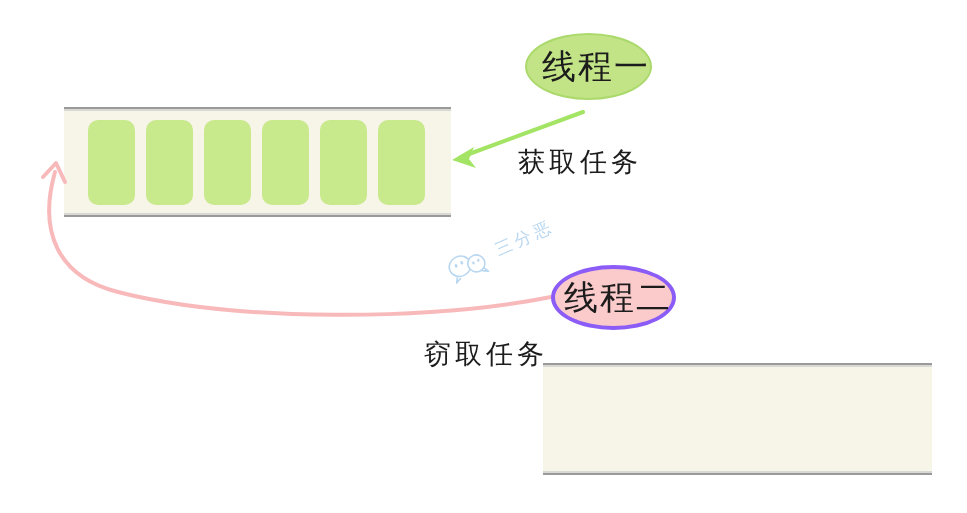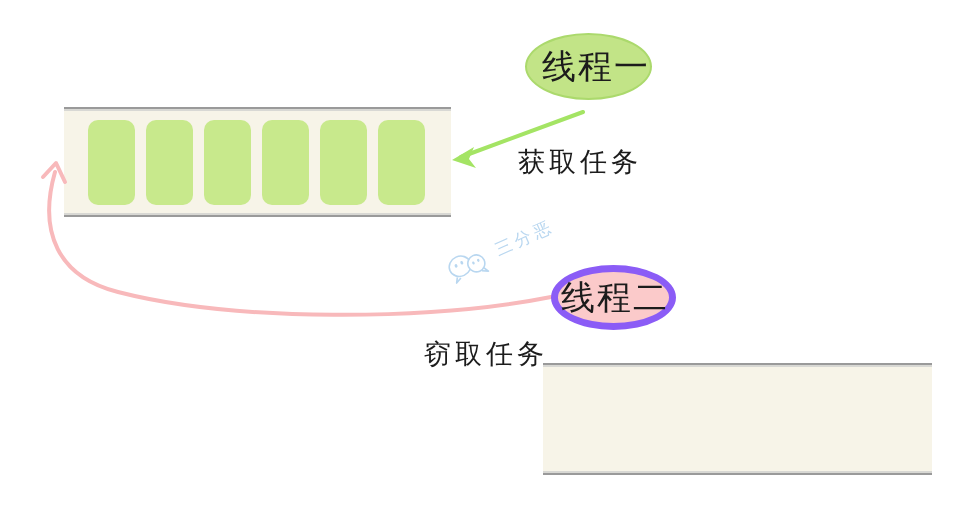--- a/index.html
+++ b/index.html
@@ -46,21 +46,21 @@
     box-sizing: border-box;
   }
   .bubble-thread-one {
     left: 525px; top: 33px; width: 127px; height: 67px;
     background: var(--thread-one-green, #c2e487);
     border: 2px solid #abd96c;
   }
   .bubble-thread-two {
     left: 551px; top: 265px; width: 125px; height: 65px;
     background: var(--thread-two-pink, #fbcaca);
-    border: 7px solid #8b5cf6;
+    border: 4px solid #8b5cf6;
   }
   
   .action-label {
     position: absolute;
     font-size: 27px;
     letter-spacing: 4px;
     color: var(--text-black, #1c1c1c);
     white-space: nowrap;
   }
   .label-fetch { left: 494px; top: 144px; margin-left: 24px; }

